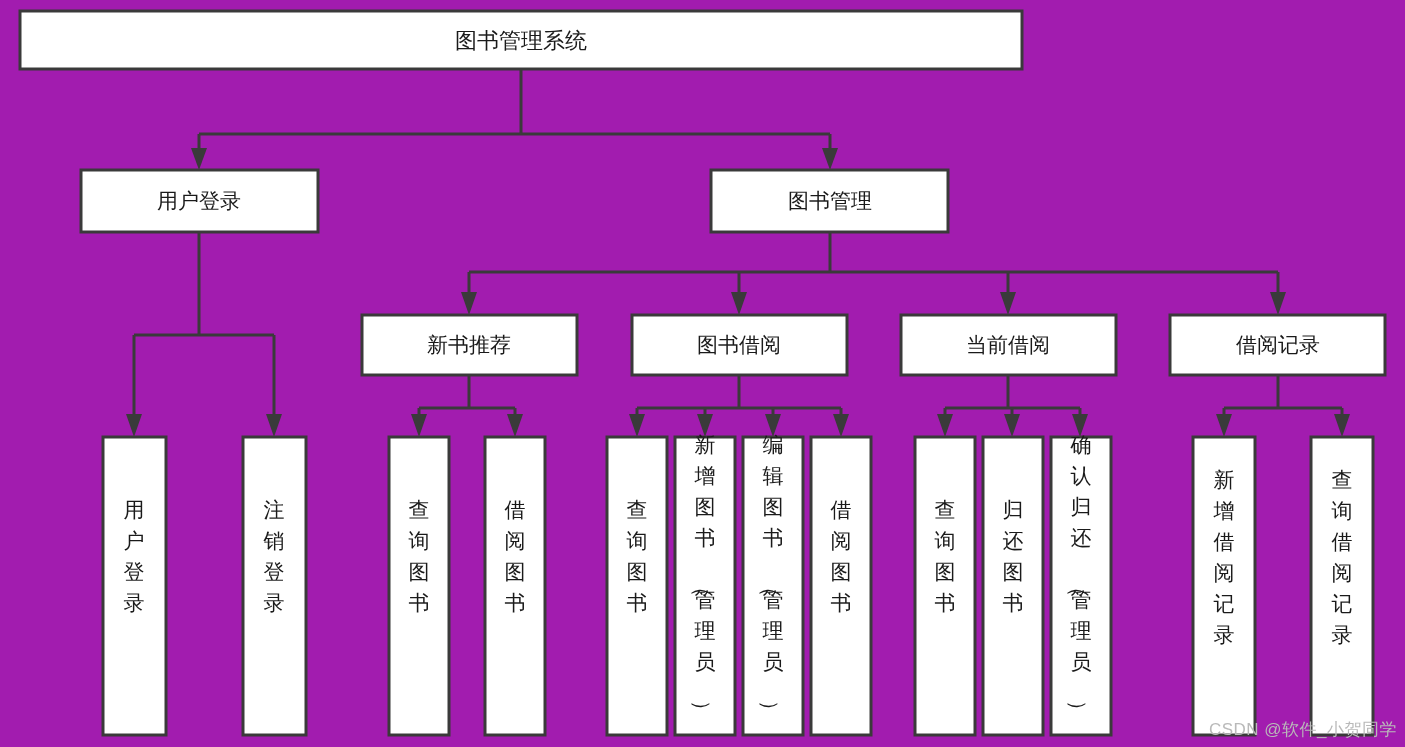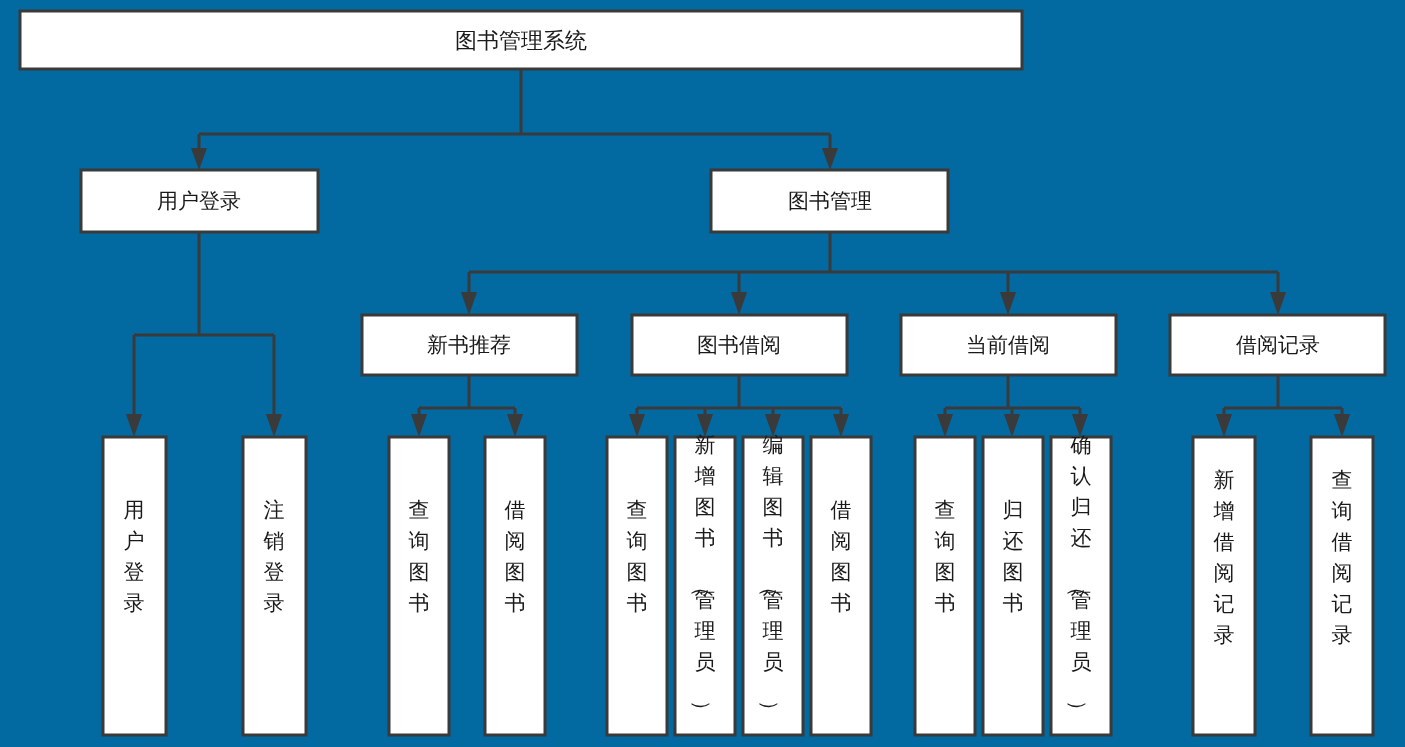--- a/index.html
+++ b/index.html
@@ -10,21 +10,21 @@
   body {
     width: 1405px;
     height: 747px;
     font-family: "Liberation Sans", "DejaVu Sans", sans-serif;
     overflow: hidden;
   }
   #diagram-root {
     position: relative;
     width: 1405px;
     height: 747px;
-    background: #0369a1;
+    background: #a21caf;
   }
   svg.diagram-canvas {
     position: absolute;
     left: 0;
     top: 0;
     width: 1405px;
     height: 747px;
   }
   .node-box {
     fill: #ffffff;
@@ -196,13 +196,14 @@
       <rect class="node-box" x="1193" y="437" width="62" height="298"></rect>
       <text class="node-label-v" x="1224" y="487"><tspan x="1224" y="487">新</tspan><tspan x="1224" y="518">增</tspan><tspan x="1224" y="549">借</tspan><tspan x="1224" y="580">阅</tspan><tspan x="1224" y="611">记</tspan><tspan x="1224" y="642">录</tspan></text>
     </g>
     <g>
       <rect class="node-box" x="1311" y="437" width="62" height="298"></rect>
       <text class="node-label-v" x="1342" y="487"><tspan x="1342" y="487">查</tspan><tspan x="1342" y="518">询</tspan><tspan x="1342" y="549">借</tspan><tspan x="1342" y="580">阅</tspan><tspan x="1342" y="611">记</tspan><tspan x="1342" y="642">录</tspan></text>
     </g>
 
   </svg>
 
+  <div class="watermark">CSDN @软件_小贺同学</div>
 </div>
 
 </body></html>

